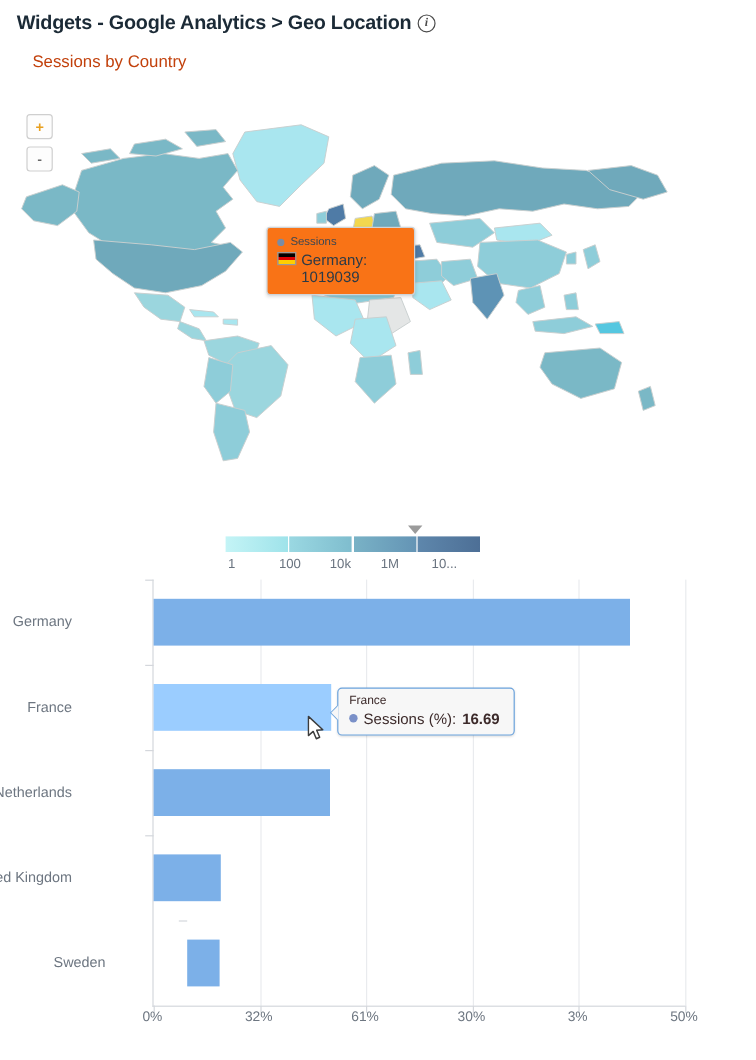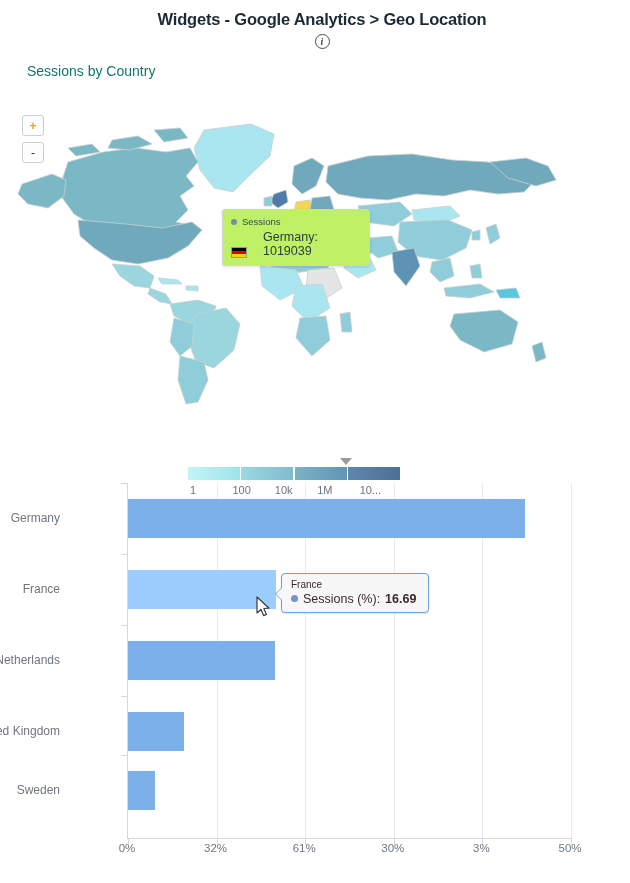--- a/index.html
+++ b/index.html
@@ -15,21 +15,20 @@
     overflow: hidden;
     position: relative;
   }
 
   
   #page-header {
     padding: 10px 0 0 14px;
     display: flex;
     align-items: center;
     gap: 5px;
-    flex-direction: column;
   }
   #page-header .title-text {
     font-size: 16.5px;
     font-weight: bold;
     color: #1b2a36;
     letter-spacing: -0.2px;
     white-space: nowrap;
   }
   .info-icon {
     display: inline-flex;
@@ -50,21 +49,21 @@
   }
 
   
   #map-panel {
     position: relative;
     margin-top: 14px;
     height: 410px;
   }
   #map-subtitle {
     font-size: 14px;
-    color: #0f766e;
+    color: #c2410c;
     margin-left: 27px;
   }
   #map-daterange {
     position: absolute;
     top: 26px;
     left: 0;
     width: 560px;
     text-align: center;
     font-size: 13px;
     font-weight: bold;
@@ -101,22 +100,22 @@
     position: absolute;
     top: 55px;
     left: 8px;
   }
 
   
   #map-tooltip {
     position: absolute;
     left: 222px;
     top: 146px;
-    width: 148px;
-    background: #bef264;
+    width: 124px;
+    background: #f97316;
     border: 1px solid #cfd4d8;
     border-radius: 3px;
     padding: 6px 8px 7px 8px;
     box-sizing: border-box;
     box-shadow: 0 1px 3px rgba(0,0,0,0.13);
     z-index: 40;
   }
   #map-tooltip .tt-series {
     display: flex;
     align-items: center;
@@ -124,22 +123,22 @@
     font-size: 9.5px;
     color: #3b4652;
     margin-bottom: 3px;
   }
   .series-dot {
     width: 6px; height: 6px; border-radius: 50%;
     background: #7a8ca5; flex: none;
   }
   #map-tooltip .tt-value-row {
     display: flex;
-    align-items: flex-end;
-    gap: 16px;
+    align-items: flex-start;
+    gap: 4px;
     font-size: 12.5px;
     color: #2b3a47;
   }
   .de-flag {
     width: 16px; height: 11px; flex: none;
     border: 0.5px solid #999;
     box-sizing: border-box;
     background: linear-gradient(to bottom,
       #000000 0%, #000000 33.3%,
       #dd0000 33.3%, #dd0000 66.6%,
@@ -450,21 +449,21 @@
       <div class="bar-row" style="top: 142px; height: 71px;">
         <div class="y-tick" style="top: 0px;"></div>
         <div class="bar" style="width: 147.076px;"></div>
         <div class="cat-label">Netherlands</div>
       </div>
       <div class="bar-row" style="top: 213px; height: 71px;">
         <div class="y-tick" style="top: 0px;"></div>
         <div class="bar" style="width: 55.818px;"></div>
         <div class="cat-label">United Kingdom</div>
       </div>
-      <div class="bar-row" style="top: 272px; height: 71px;">
+      <div class="bar-row" style="top: 284px; height: 71px; margin-left: 28px;">
         <div class="y-tick" style="top: 0px;"></div>
         <div class="bar" style="width: 26.58px;"></div>
         <div class="cat-label">Sweden</div>
       </div>
     </div>
 <div class="x-label" style="left: 127px;">0%</div>
     <div class="x-label" style="left: 215.6px;">32%</div>
     <div class="x-label" style="left: 304.2px;">61%</div>
     <div class="x-label" style="left: 392.8px; text-align: center;">30%</div>
     <div class="x-label" style="left: 481.4px;">3%</div>

